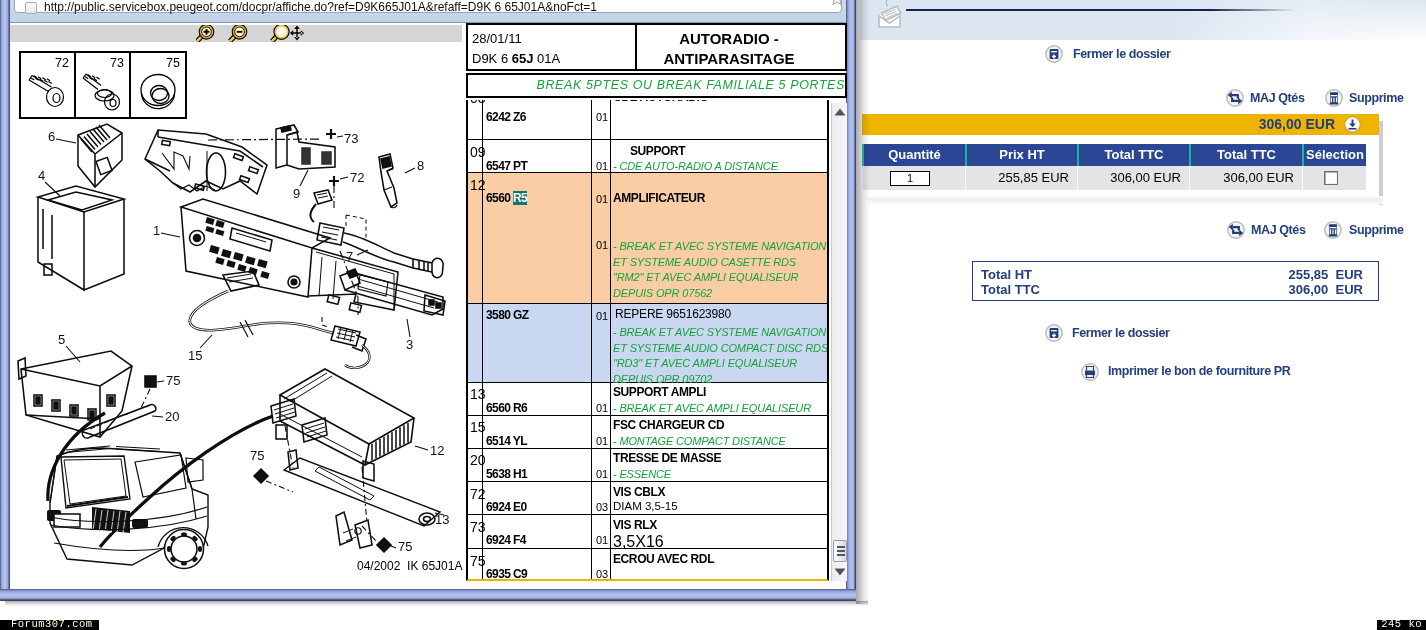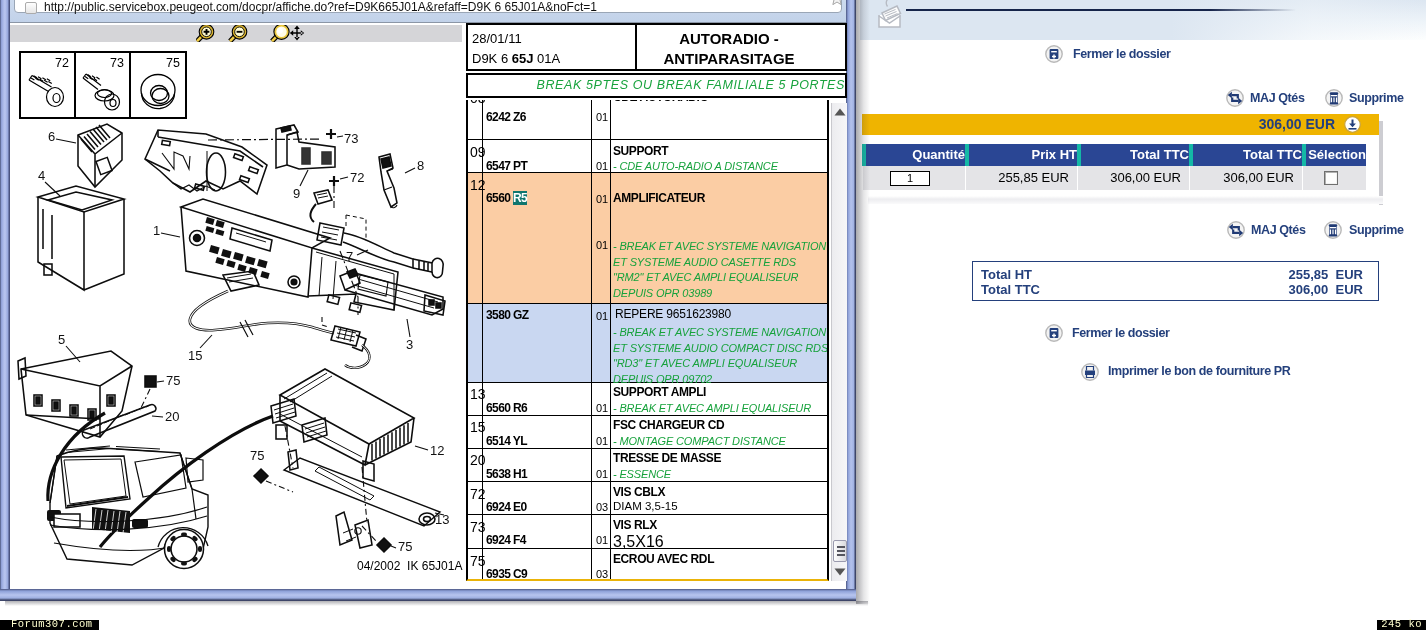--- a/index.html
+++ b/index.html
@@ -3,21 +3,21 @@
 *{margin:0;padding:0;box-sizing:border-box}
 html,body{width:1426px;height:630px;overflow:hidden;background:#fff;font-family:"Liberation Sans",sans-serif}
 .abs{position:absolute}
 
 #topband{position:absolute;left:860px;top:0;width:566px;height:40px;background:linear-gradient(90deg,rgba(220,230,241,1) 0,rgba(220,230,241,1) 55%,rgba(236,242,248,.5) 80%,rgba(255,255,255,0) 100%),linear-gradient(#dce6f1 0,#eef4f9 55%,#fdfefe 100%)}
 #topline{position:absolute;left:906px;top:9px;width:390px;height:1.8px;background:linear-gradient(90deg,#16244a 78%,rgba(22,36,74,0))}
 .navlink{position:absolute;color:#24407c;font-weight:bold;font-size:12.5px;letter-spacing:-.4px;white-space:nowrap}
 #orangebar{position:absolute;left:862px;top:114px;width:517px;height:21px;background:#efb400}
 #orangebar .amt{position:absolute;right:44px;top:2px;color:#23407e;font-weight:bold;font-size:14px}
 #ptable{position:absolute;left:862px;top:144px;width:504px;height:46px}
-.phead{position:absolute;top:0;height:22px;background:#2a4694;color:#fff;font-weight:bold;font-size:13px;text-align:right;line-height:22px;border-left:4px solid #14b8a6}
+.phead{position:absolute;top:0;height:22px;background:#2a4694;color:#fff;font-weight:bold;font-size:13px;text-align:center;line-height:22px;border-left:2px solid #14b8a6}
 .pdata{position:absolute;top:22px;height:24px;background:#e4e4e7;font-size:13px;color:#000;text-align:right;line-height:24px;border-left:1px solid #fff}
 #qinput{position:absolute;left:28px;top:27px;width:40px;height:15px;background:#fff;border:1px solid #000;font-size:11px;text-align:center;line-height:13px}
 #chk{position:absolute;left:462px;top:27px;width:14px;height:14px;background:#fdfdfd;border:1px solid #6f6f6f;box-shadow:inset 1px 1px 0 #b0b0b0,inset -1px -1px 0 #f2f2f2}
 #shadowR{position:absolute;left:1379px;top:121px;width:4px;height:84px;background:#cdcdd2}
 #shadowB{position:absolute;left:868px;top:196px;width:515px;height:8px;background:linear-gradient(#fff 0,#ededf0 40%,#fafafb)}
 #totbox{position:absolute;left:972px;top:261px;width:407px;height:40px;border:1px solid #24407c}
 #totbox div{position:absolute;color:#24407c;font-weight:bold;font-size:13px}
 .cicon{position:absolute}
 
 #winleft{position:absolute;left:0;top:0;width:10px;height:601px;background:linear-gradient(90deg,#39415f 0,#8a9bd3 1px,#a8b7e7 3px,#bac7f0 5px,#93a4da 8px,#4a5480 9px,#4a5480 10px)}
@@ -470,31 +470,31 @@
     <div class="vl" style="left:14px"></div>
     <div class="vl" style="left:123px"></div>
     <div class="vl" style="left:142px"></div>
 
     <div class="t bh" style="left:145px;top:-13px">CDE AUTORADIO</div>
     <div class="t num" style="left:2px;top:-13px">08</div>
     <div class="t code" style="left:18px;top:7px">6242 Z6</div>
     <div class="t q" style="left:128px;top:8px">01</div>
 
     <div class="t num" style="left:2px;top:41px">09</div>
-    <div class="t bh" style="left:145px;top:41px">SUPPORT</div>
+    <div class="t bh" style="left:162px;top:41px">SUPPORT</div>
     <div class="t code" style="left:18px;top:56px">6547 PT</div>
     <div class="t q" style="left:128px;top:57px">01</div>
     <div class="t g" style="left:145px;top:56px">- CDE AUTO-RADIO A DISTANCE</div>
 
     <div class="t num" style="left:2px;top:74px">12</div>
     <div class="t bh" style="left:145px;top:88px">AMPLIFICATEUR</div>
     <div class="t code" style="left:18px;top:88px">6560 <span style="background:#0f766e;color:#fff">R5</span></div>
     <div class="t q" style="left:128px;top:90px">01</div>
     <div class="t q" style="left:128px;top:136px">01</div>
-    <div class="t g" style="left:145px;top:136px">- BREAK ET AVEC SYSTEME NAVIGATION ET SYSTEME AUDIO CASETTE RDS "RM2" ET AVEC AMPLI EQUALISEUR DEPUIS OPR 03989</div>
+    <div class="t g" style="left:145px;top:136px">- BREAK ET AVEC SYSTEME NAVIGATION ET SYSTEME AUDIO CASETTE RDS "RM2" ET AVEC AMPLI EQUALISEUR DEPUIS OPR 07562</div>
 
     <div class="t code" style="left:18px;top:205px">3580 GZ</div>
     <div class="t q" style="left:128px;top:207px">01</div>
     <div class="t" style="left:147px;top:204px;letter-spacing:-.2px">REPERE 9651623980</div>
     <div class="t g" style="left:145px;top:222px">- BREAK ET AVEC SYSTEME NAVIGATION ET SYSTEME AUDIO COMPACT DISC RDS "RD3" ET AVEC AMPLI EQUALISEUR DEPUIS OPR 09702</div>
 
     <div class="t num" style="left:2px;top:283px">13</div>
     <div class="t bh" style="left:145px;top:282px">SUPPORT AMPLI</div>
     <div class="t code" style="left:18px;top:298px">6560 R6</div>
     <div class="t q" style="left:128px;top:299px">01</div>

